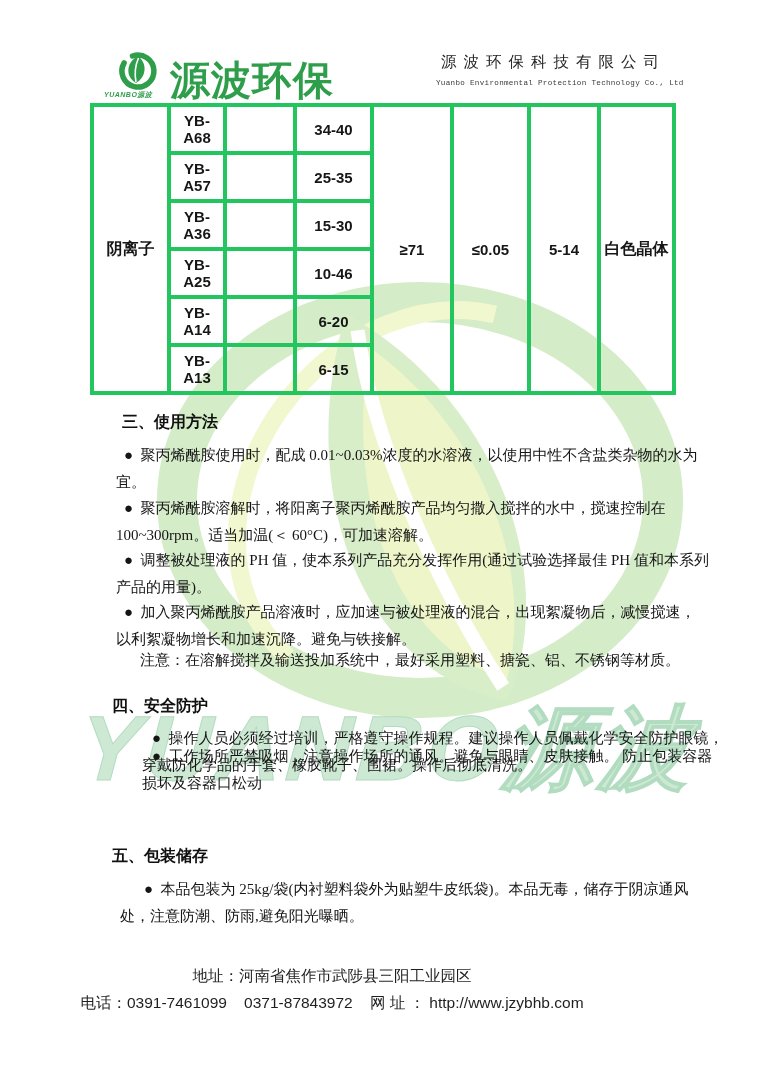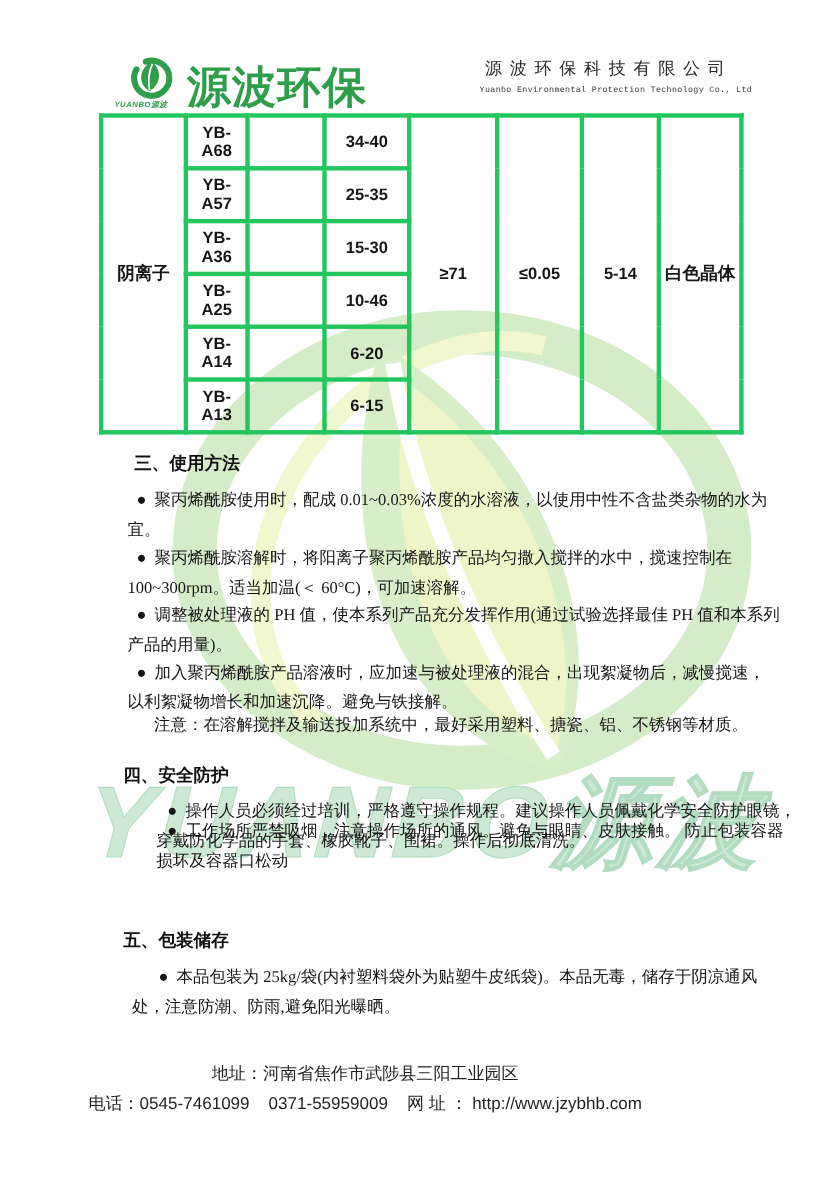--- a/index.html
+++ b/index.html
@@ -155,15 +155,15 @@
   <div class="para" id="p41">●  操作人员必须经过培训，严格遵守操作规程。建议操作人员佩戴化学安全防护眼镜，
 穿戴防化学品的手套、橡胶靴子、围裙。操作后彻底清洗。</div>
   <div class="para" id="p42">●  工作场所严禁吸烟，注意操作场所的通风。避免与眼睛、皮肤接触。 防止包装容器
 损坏及容器口松动</div>
 
   <div class="sec-title" id="st5">五、包装储存</div>
   <div class="para" id="p51">●  本品包装为 25kg/袋(内衬塑料袋外为贴塑牛皮纸袋)。本品无毒，储存于阴凉通风
 处，注意防潮、防雨,避免阳光曝晒。</div>
 
   <div class="footer-line" id="f1">地址：河南省焦作市武陟县三阳工业园区</div>
-  <div class="footer-line" id="f2">电话：0545-7461099    0371-55959009    网 址 ： http://www.jzybhb.com</div>
+  <div class="footer-line" id="f2">电话：0391-7461099    0371-87843972    网 址 ： http://www.jzybhb.com</div>
 
 </div>
 
 </body></html>

